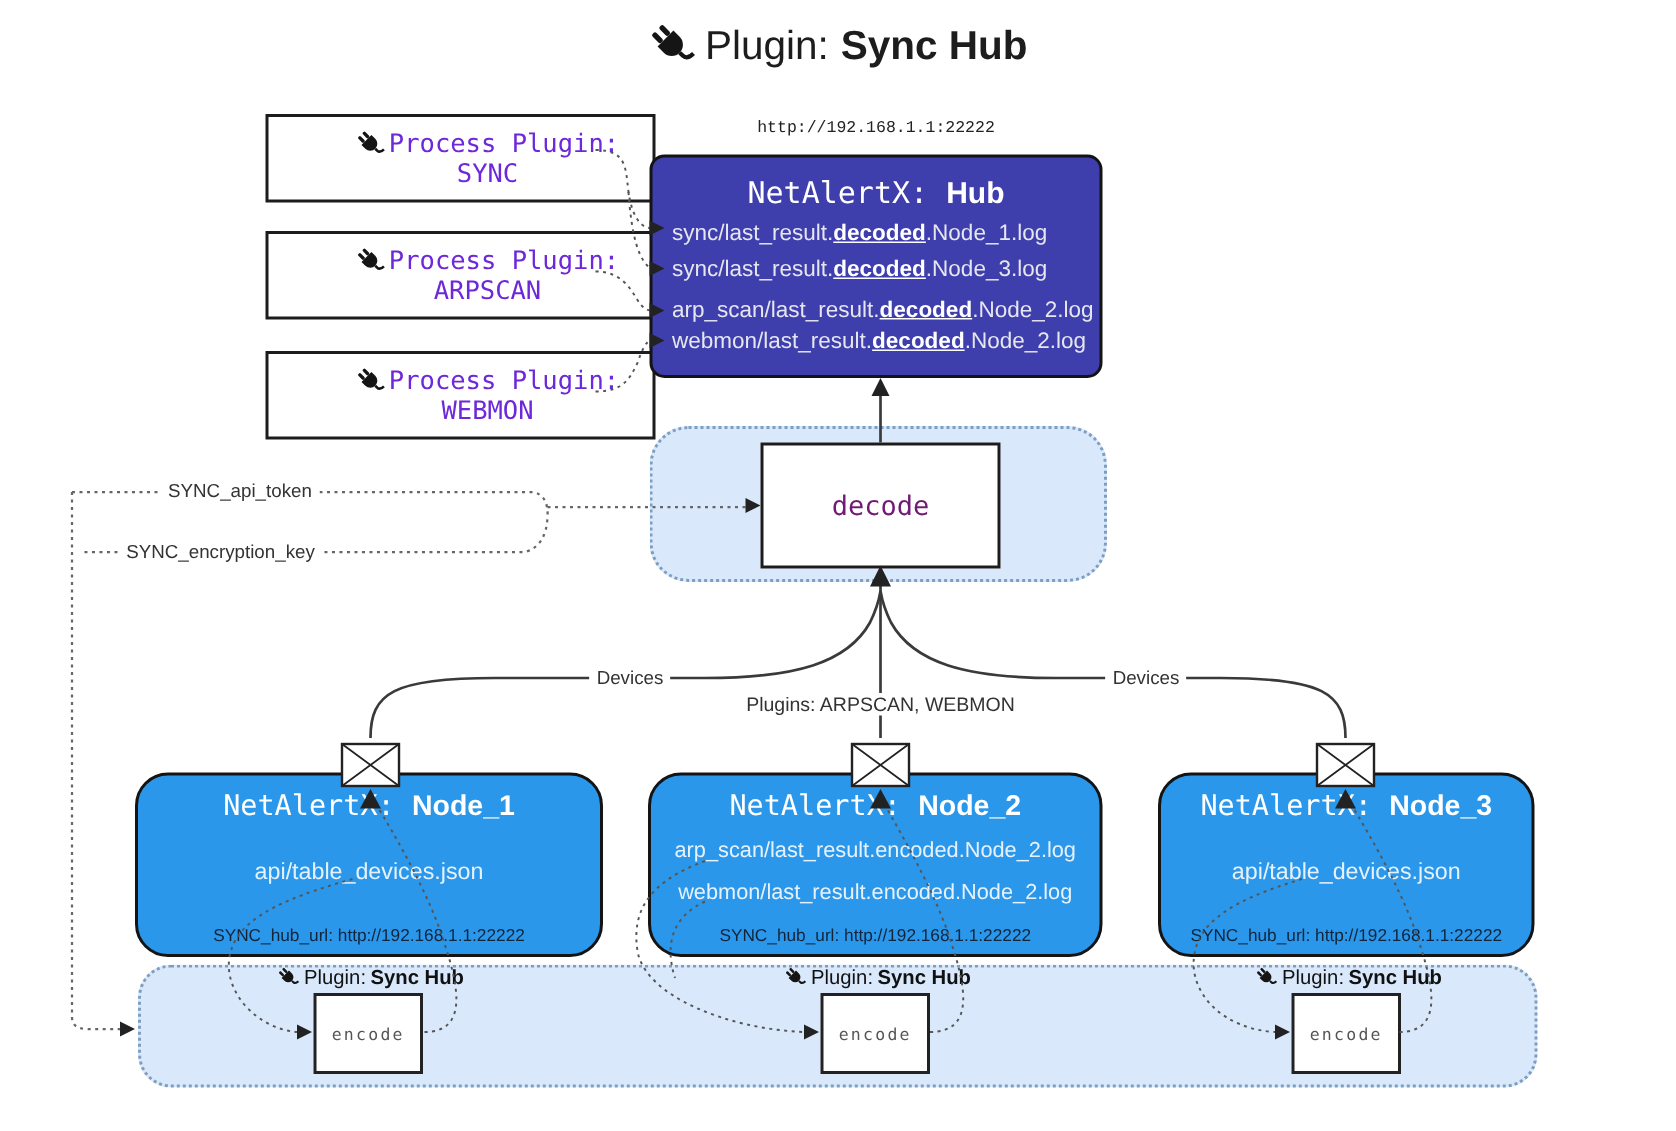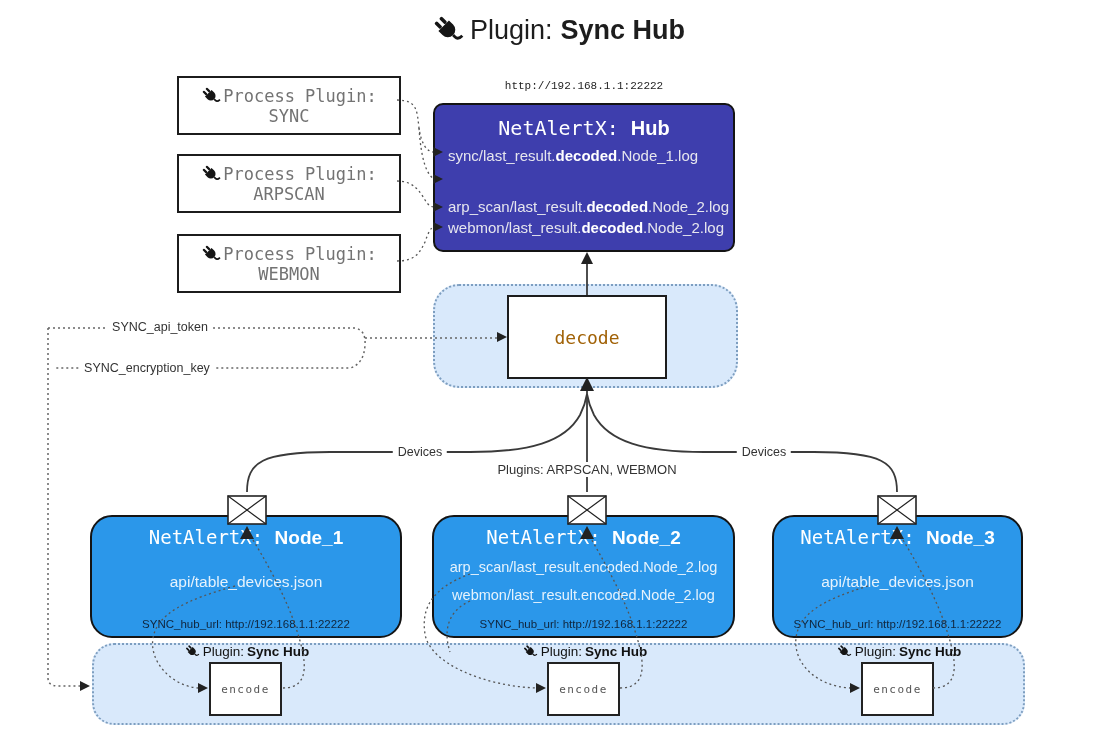--- a/index.html
+++ b/index.html
@@ -9,43 +9,43 @@
   
   .title{position:absolute;top:14px;left:0;width:100%;display:flex;justify-content:center;
          align-items:center;gap:6px;font-size:27px;color:#1d1d1d;}
   .title .t-name{font-weight:bold;margin-left:2px;}
   .plug{fill:#151515;}
   .t-icon{width:32px;height:32px;}
 
   
   .pbox{position:absolute;left:177px;width:220px;height:55px;background:#fff;
         border:2px solid #1c1c1c;display:flex;flex-direction:column;justify-content:center;
-        align-items:center;font-family:"DejaVu Sans Mono",monospace;font-size:17px;color:#737373;}
+        align-items:center;font-family:"DejaVu Sans Mono",monospace;font-size:17px;color:#6d28d9;padding-left:36px;}
   .pbox .l1{display:flex;align-items:center;gap:2px;}
   .p-icon{width:20px;height:20px;}
 
   
   .hub-url{position:absolute;left:433px;top:80px;width:302px;text-align:center;
            font-size:11px;color:#222;font-family:Liberation Mono, monospace;}
   .hub{position:absolute;left:433px;top:103px;width:302px;height:149px;
        background:var(--hub,#3e3ead);border:2px solid #141414;border-radius:10px;box-sizing:border-box;}
   .hub-title{position:absolute;top:11px;width:100%;text-align:center;font-size:20px;color:#fff;}
   .hub-title .mono{font-family:"DejaVu Sans Mono",monospace;}
   .hub-title .bold{font-weight:bold;font-family:"Liberation Sans",sans-serif;}
   .hub-log{position:absolute;left:13px;right:4px;height:20px;font-size:15px;color:#e6e6ee;
            white-space:nowrap;}
-  .hub-log b{color:#fff;}
+  .hub-log b{color:#fff;text-decoration:underline;}
 
   
   .dec-wrap{position:absolute;left:433px;top:284px;width:305px;height:104px;border-radius:26px;
             background:var(--container,#d9e9fb);border:2px dotted var(--container_border,#7d9ec0);
             box-sizing:border-box;}
   .dec-box{position:absolute;left:507px;top:295px;width:160px;height:84px;background:#fff;
            border:2px solid #1c1c1c;box-sizing:border-box;display:flex;align-items:center;
-           justify-content:center;font-family:"DejaVu Sans Mono",monospace;font-size:18px;color:#a16207;}
+           justify-content:center;font-family:"DejaVu Sans Mono",monospace;font-size:18px;color:#701a75;}
 
   
   .node{position:absolute;top:515px;height:123px;background:var(--node,#2b97ea);
         border:2px solid #141414;border-radius:22px;box-sizing:border-box;}
   .n1{left:90px;width:312px;} .n2{left:432px;width:303px;} .n3{left:772px;width:251px;}
   .node-title{position:absolute;top:9px;width:100%;text-align:center;font-size:19px;color:#fff;
               white-space:nowrap;}
   .node-title .mono{font-family:"DejaVu Sans Mono",monospace;}
   .node-title .bold{font-weight:bold;}
   .node-line{position:absolute;width:100%;text-align:center;font-size:14.5px;
@@ -132,20 +132,21 @@
     <div>WEBMON</div>
   </div>
 
   <div class="hub-url">http://192.168.1.1:22222</div>
   <div class="hub">
     <div class="hub-title">
       <span class="mono">NetAlertX: </span>
       <span class="bold">Hub</span>
     </div>
     <div class="hub-log" style="top:42px"><span>sync/last_result.</span><b>decoded</b><span>.Node_1.log</span></div>
+    <div class="hub-log" style="top:66px"><span>sync/last_result.</span><b>decoded</b><span>.Node_3.log</span></div>
     <div class="hub-log" style="top:93px"><span>arp_scan/last_result.</span><b>decoded</b><span>.Node_2.log</span></div>
     <div class="hub-log" style="top:114px"><span>webmon/last_result.</span><b>decoded</b><span>.Node_2.log</span></div>
   </div>
 
   <div class="dec-wrap"></div>
   <div class="dec-box">decode</div>
 
   <div class="node n1">
     <div class="node-title">
       <span class="mono">NetAlertX: </span>

